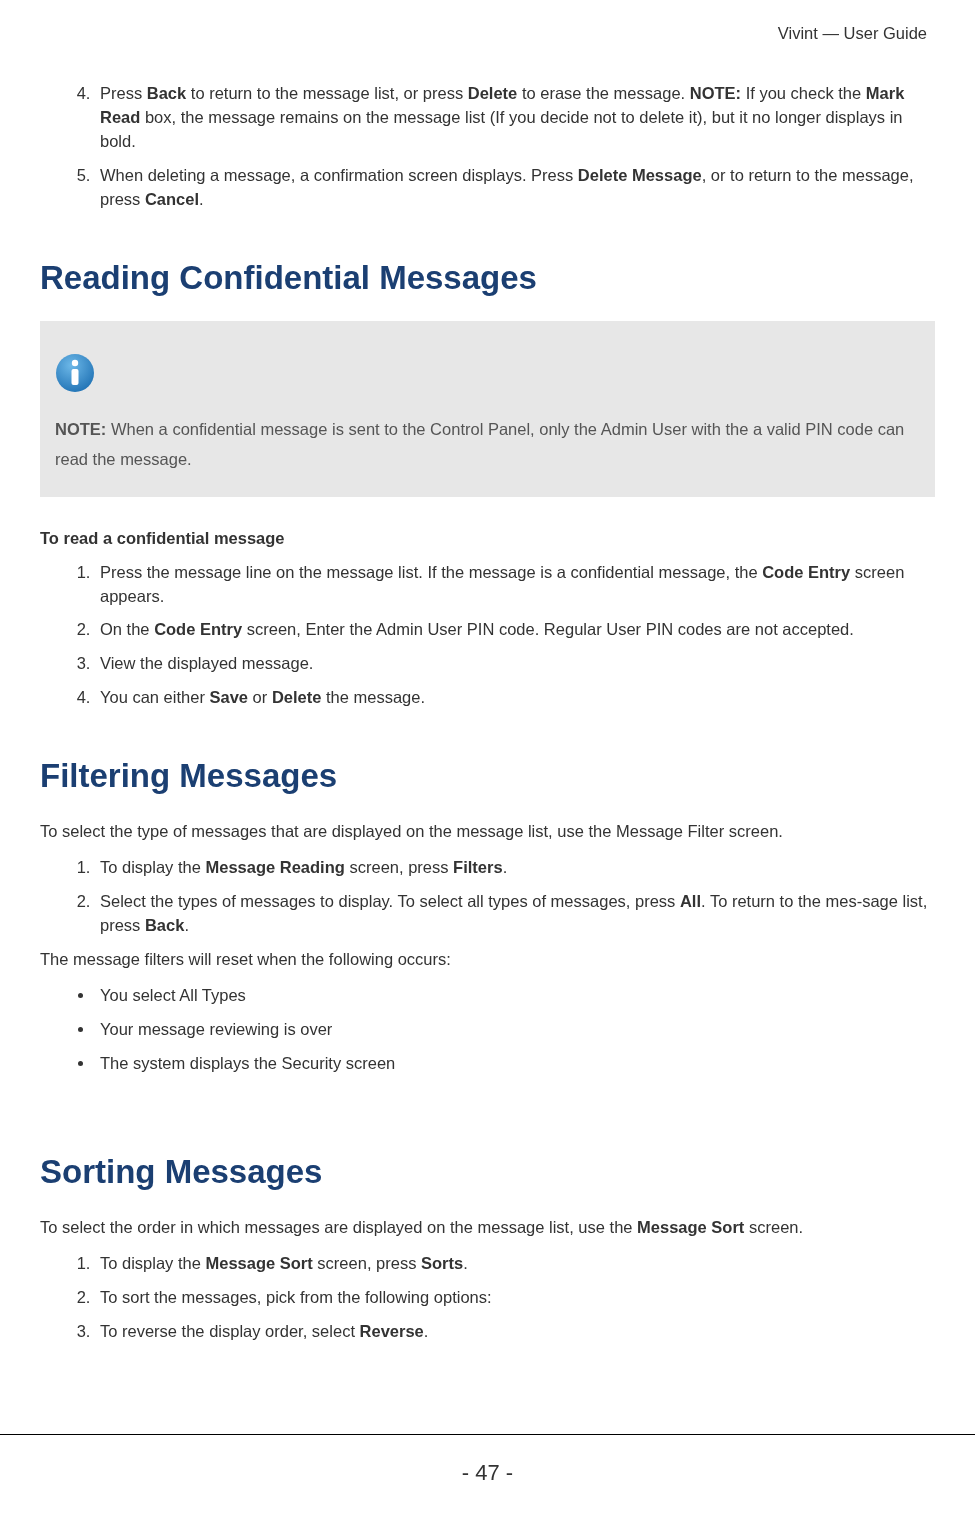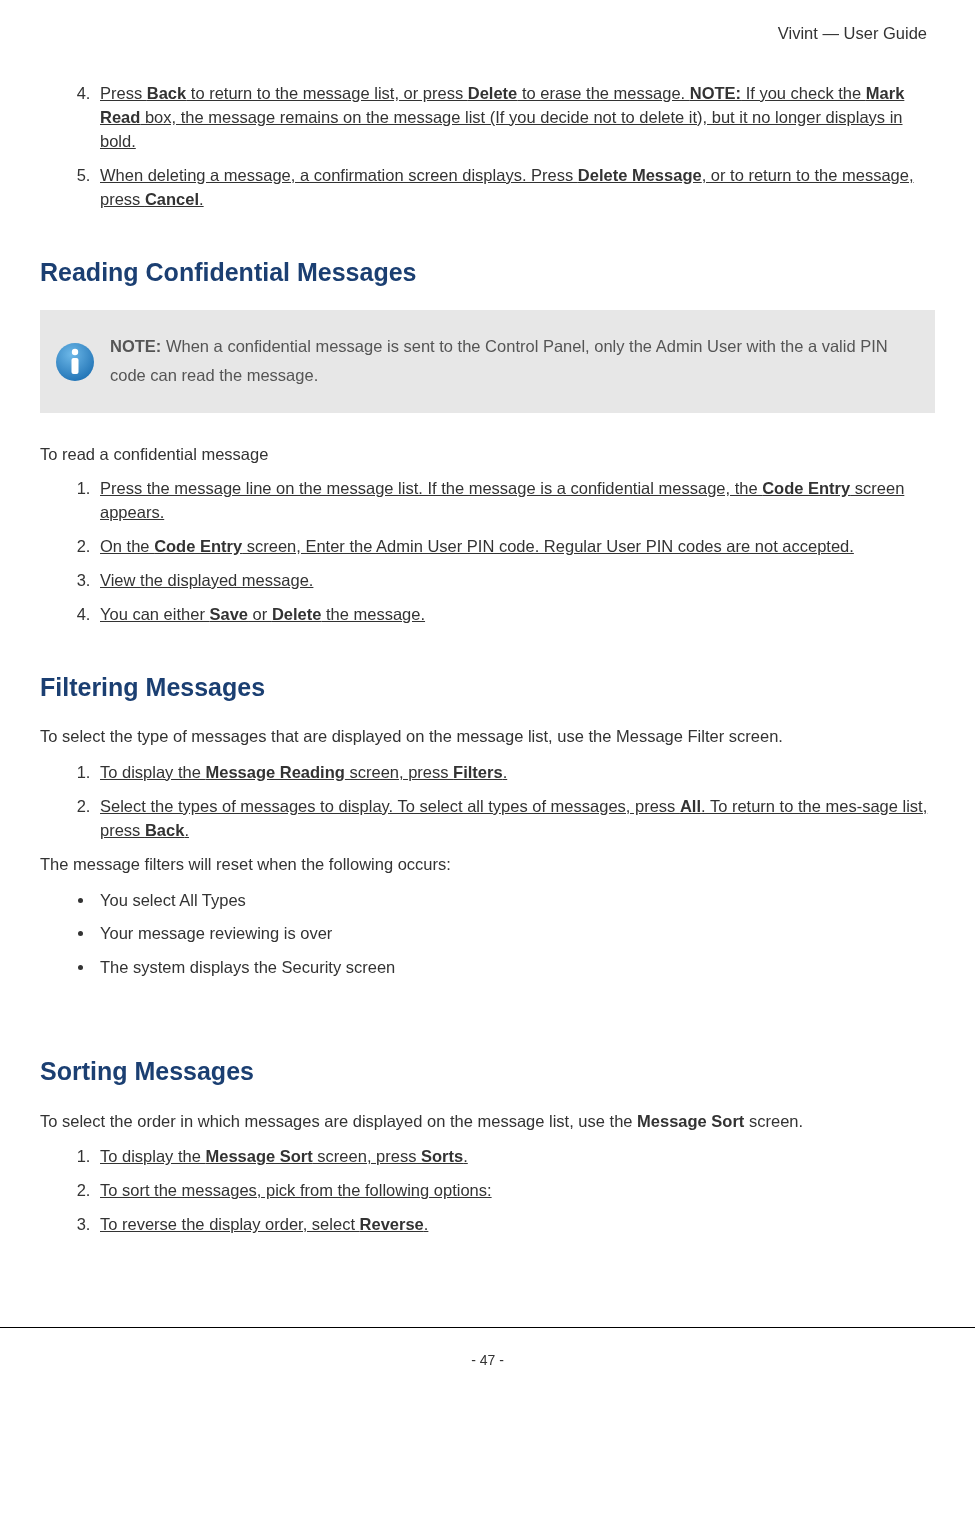--- a/index.html
+++ b/index.html
@@ -29,58 +29,58 @@
       padding: 0 0 0 0;
     }
     ol {
       list-style-position: outside;
       padding-left: 55px;
       margin: 8px 0;
     }
     ol li {
       padding-left: 5px;
       margin-bottom: 10px;
-      text-decoration: underline;
     }
     ul {
       list-style-type: disc;
       list-style-position: outside;
       padding-left: 55px;
       margin: 8px 0;
     }
     ul li {
       padding-left: 5px;
       margin-bottom: 10px;
     }
     h2 {
       color: #1b3f72;
-      font-size: 25px;
+      font-size: 33px;
       font-weight: bold;
       margin-top: 42px;
       margin-bottom: 20px;
     }
     .note-box {
       background: #e7e7e7;
       padding: 22px 20px 22px 15px;
       display: flex;
       align-items: flex-start;
       gap: 15px;
       margin-bottom: 30px;
+      flex-direction: column;
     }
     .note-icon {
       flex-shrink: 0;
       margin-top: 10px;
     }
     .note-text {
       color: #555;
       font-size: 16.5px;
       line-height: 1.8;
     }
     .subhead {
-      font-weight: normal;
+      font-weight: bold;
       margin-top: 20px;
       margin-bottom: 10px;
     }
     .para {
       margin-top: 4px;
       margin-bottom: 12px;
     }
     .sort-options {
       padding-left: 30px;
       margin: 10px 0;
@@ -94,21 +94,21 @@
     }
     .bold {
       font-weight: bold;
     }
     .footer-line {
       border-top: 1.5px solid #000;
       margin-top: 90px;
     }
     .page-number {
       text-align: center;
-      font-size: 14px;
+      font-size: 22px;
       margin-top: 22px;
       padding-bottom: 25px;
     }
   </style>
 </head>
 <body>
 
 <div class="page">
   <div class="header-right">Vivint — User Guide</div>
 

